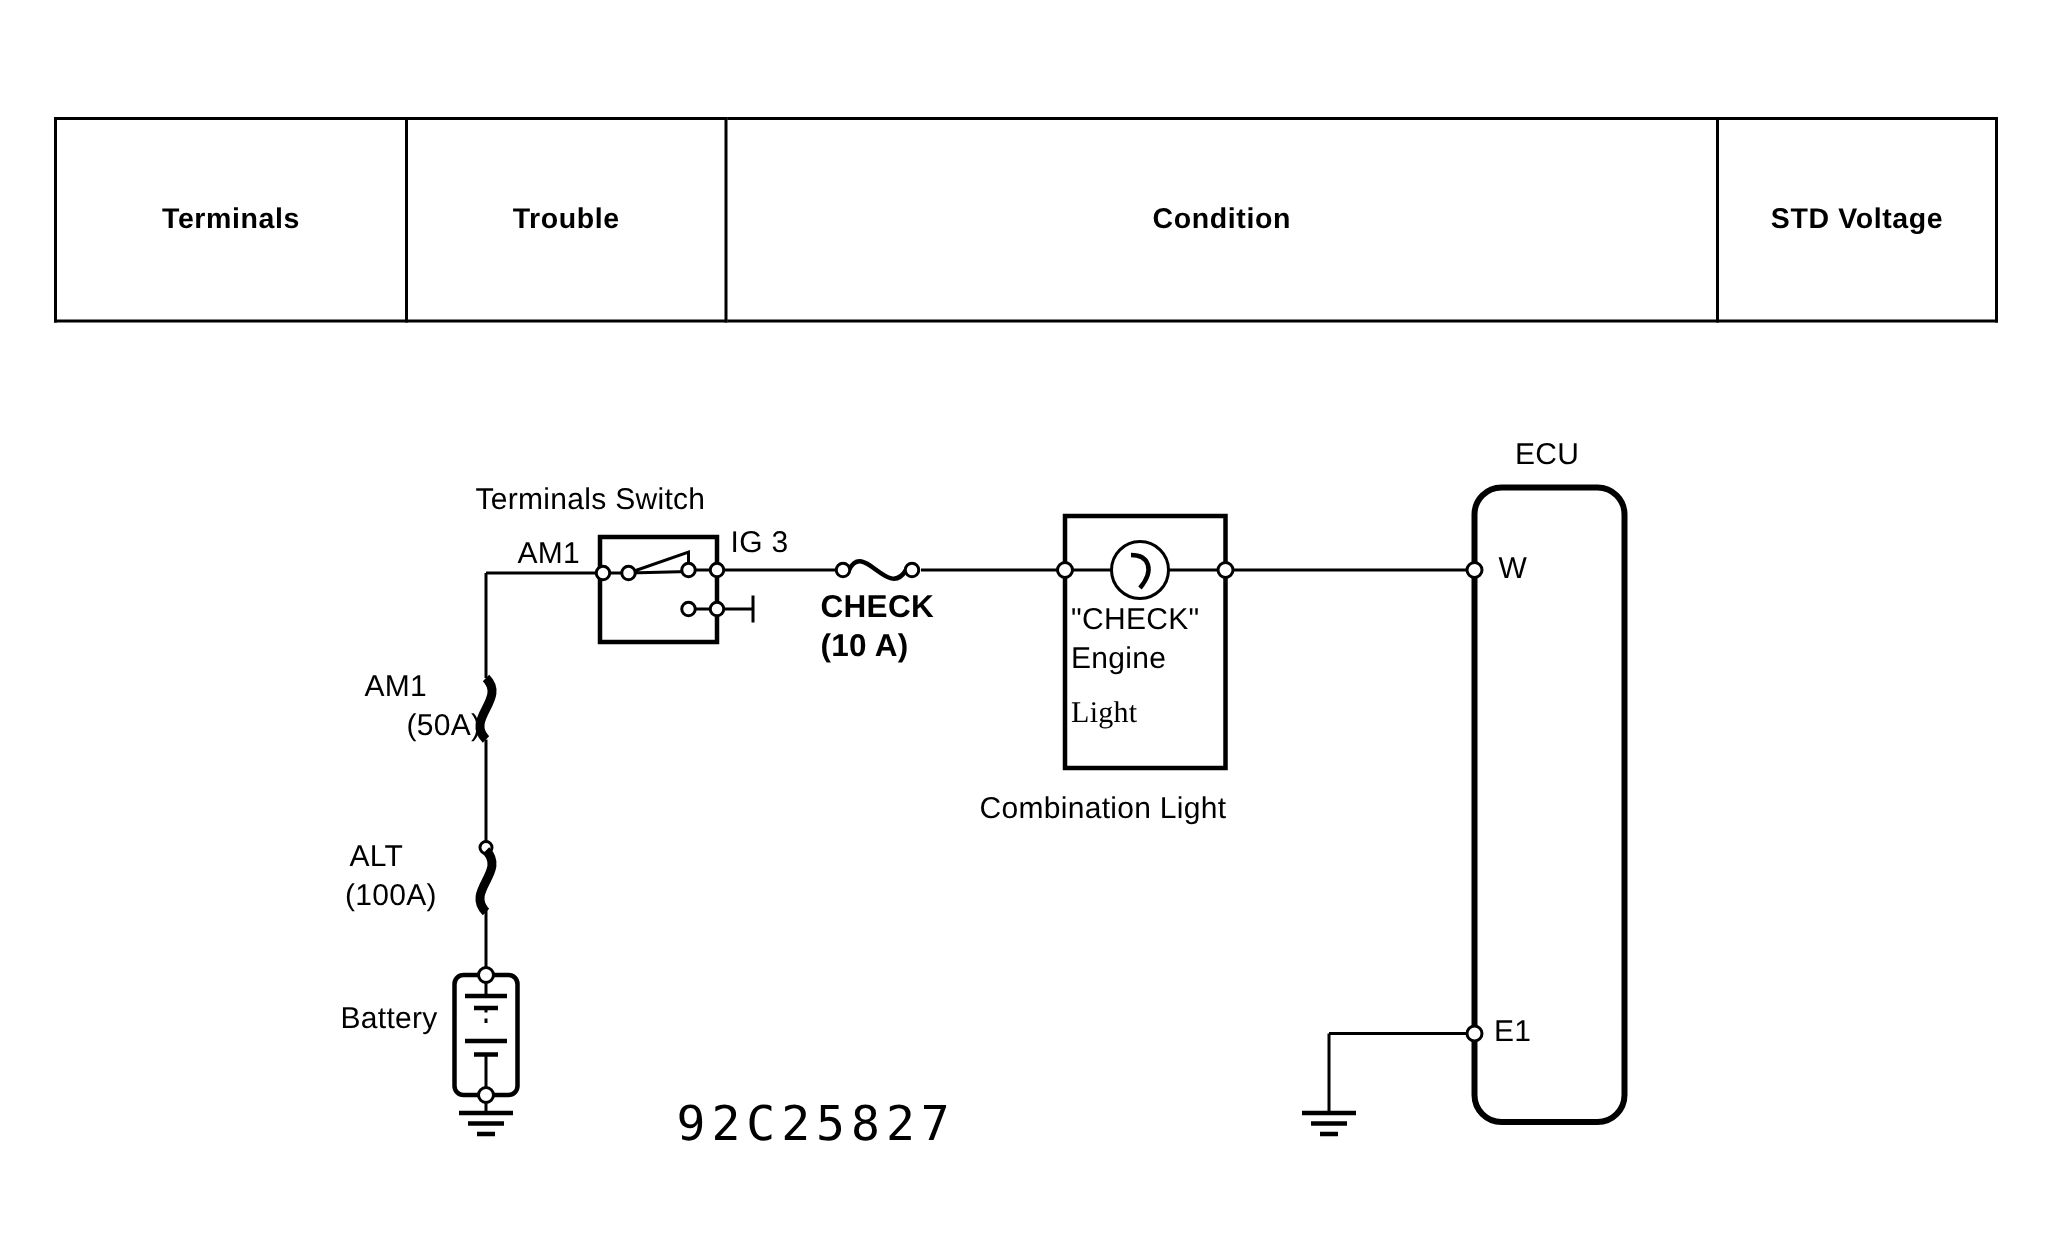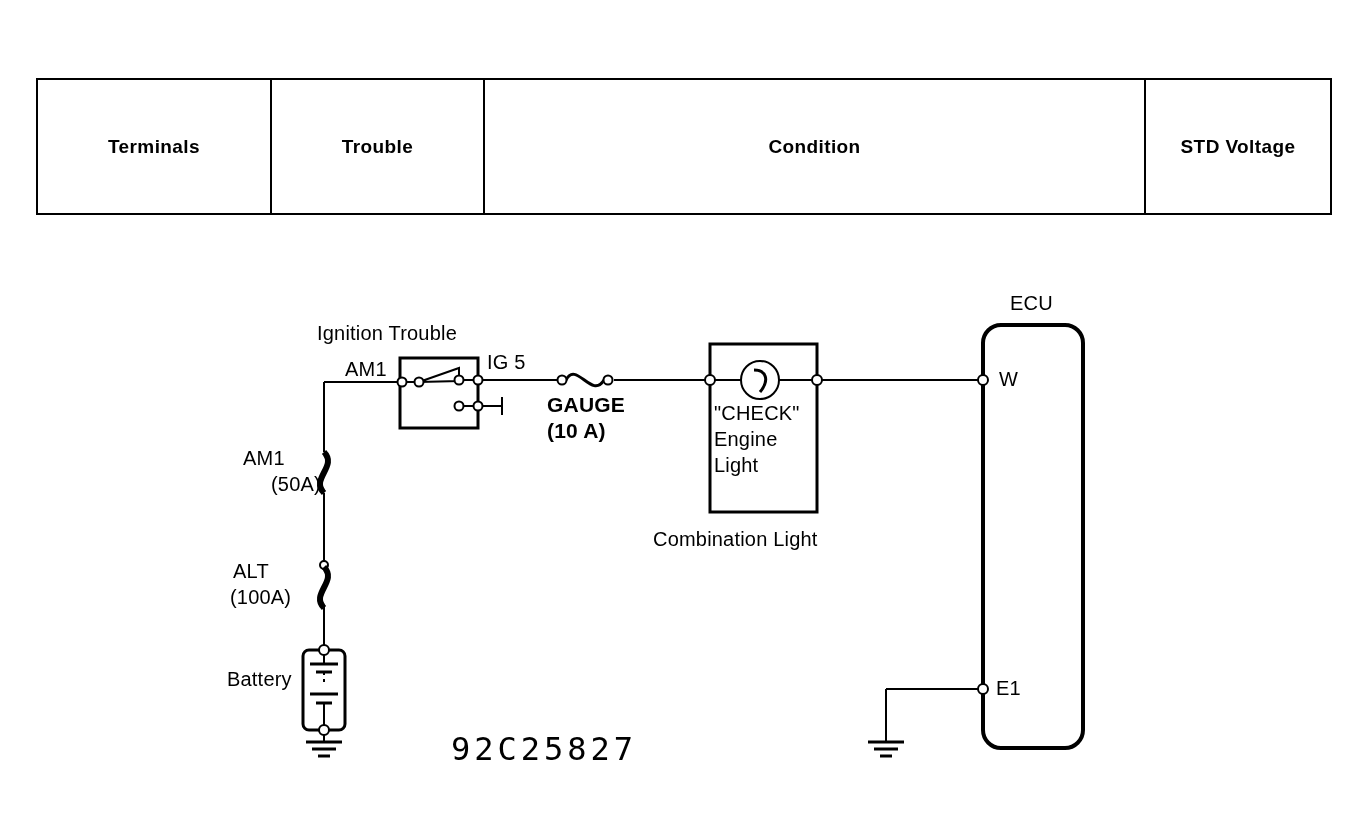--- a/index.html
+++ b/index.html
@@ -194,38 +194,38 @@
       <circle cx="983" cy="689" r="5" fill="#fff" stroke="#000" stroke-width="2"></circle>
     </g>
 
     <g>
       <line x1="868" y1="742" x2="904" y2="742" stroke="#000" stroke-width="3"></line>
       <line x1="874" y1="749" x2="898" y2="749" stroke="#000" stroke-width="3"></line>
       <line x1="880" y1="756" x2="892" y2="756" stroke="#000" stroke-width="3"></line>
     </g>
   </svg>
 
-  <div class="lbl" style="left:317px; top:322px;">Ignition Trouble</div>
+  <div class="lbl" style="left:317px; top:322px;">Terminals Switch</div>
   <div class="lbl" style="left:345px; top:358px;">AM1</div>
-  <div class="lbl" style="left:487px; top:351px;">IG 5</div>
-
-  <div class="lbl" style="left:547px; top:393px; font-weight:600; font-size:21px;">GAUGE</div>
+  <div class="lbl" style="left:487px; top:351px;">IG 3</div>
+
+  <div class="lbl" style="left:547px; top:393px; font-weight:600; font-size:21px;">CHECK</div>
   <div class="lbl" style="left:547px; top:419px; font-weight:700; font-size:21px;">(10 A)</div>
 
   <div class="lbl" style="left:243px; top:447px;">AM1</div>
   <div class="lbl" style="left:240px; top:473px;margin-left:31px;">(50A)</div>
 
   <div class="lbl" style="left:233px; top:560px;">ALT</div>
   <div class="lbl" style="left:230px; top:586px;">(100A)</div>
 
   <div class="lbl" style="left:203px; top:668px;margin-left:24px;">Battery</div>
 
   <div class="lbl" style="left:714px; top:402px;">"CHECK"</div>
   <div class="lbl" style="left:714px; top:428px;">Engine</div>
-  <div class="lbl" style="left:714px; top:454px;">Light</div>
+  <div class="lbl" style="left:714px; top:464px;font-family:Liberation Serif, serif;">Light</div>
 
   <div class="lbl" style="left:653px; top:528px;">Combination Light</div>
 
   <div class="lbl" style="left:1010px; top:292px;">ECU</div>
   <div class="lbl" style="left:999px; top:368px;">W</div>
   <div class="lbl" style="left:996px; top:677px;">E1</div>
 
   <div id="fig-id">92C25827</div>
 </div>
 

